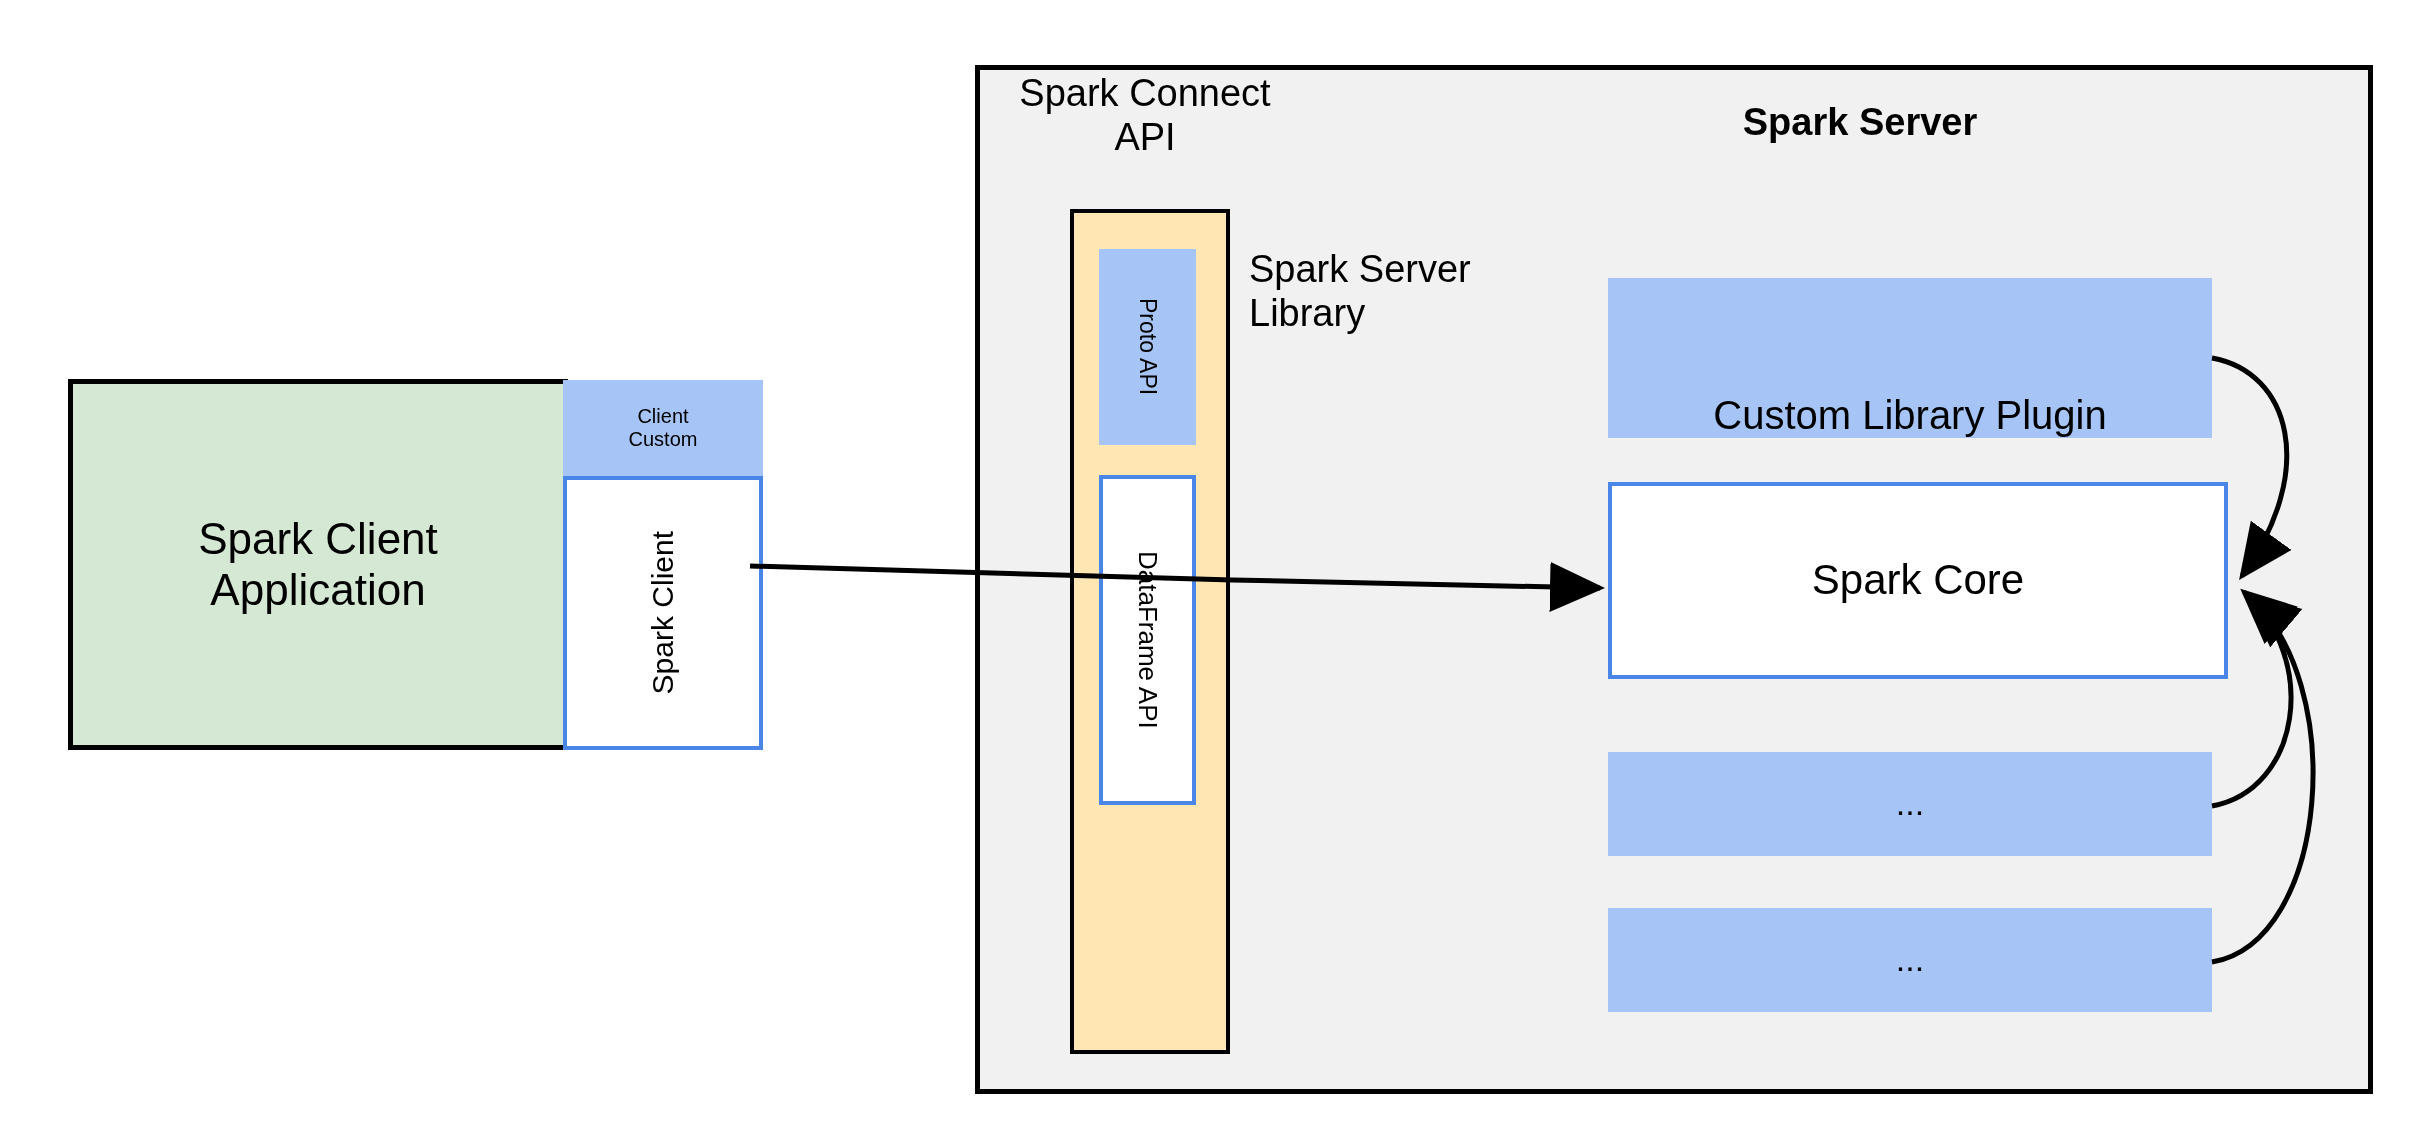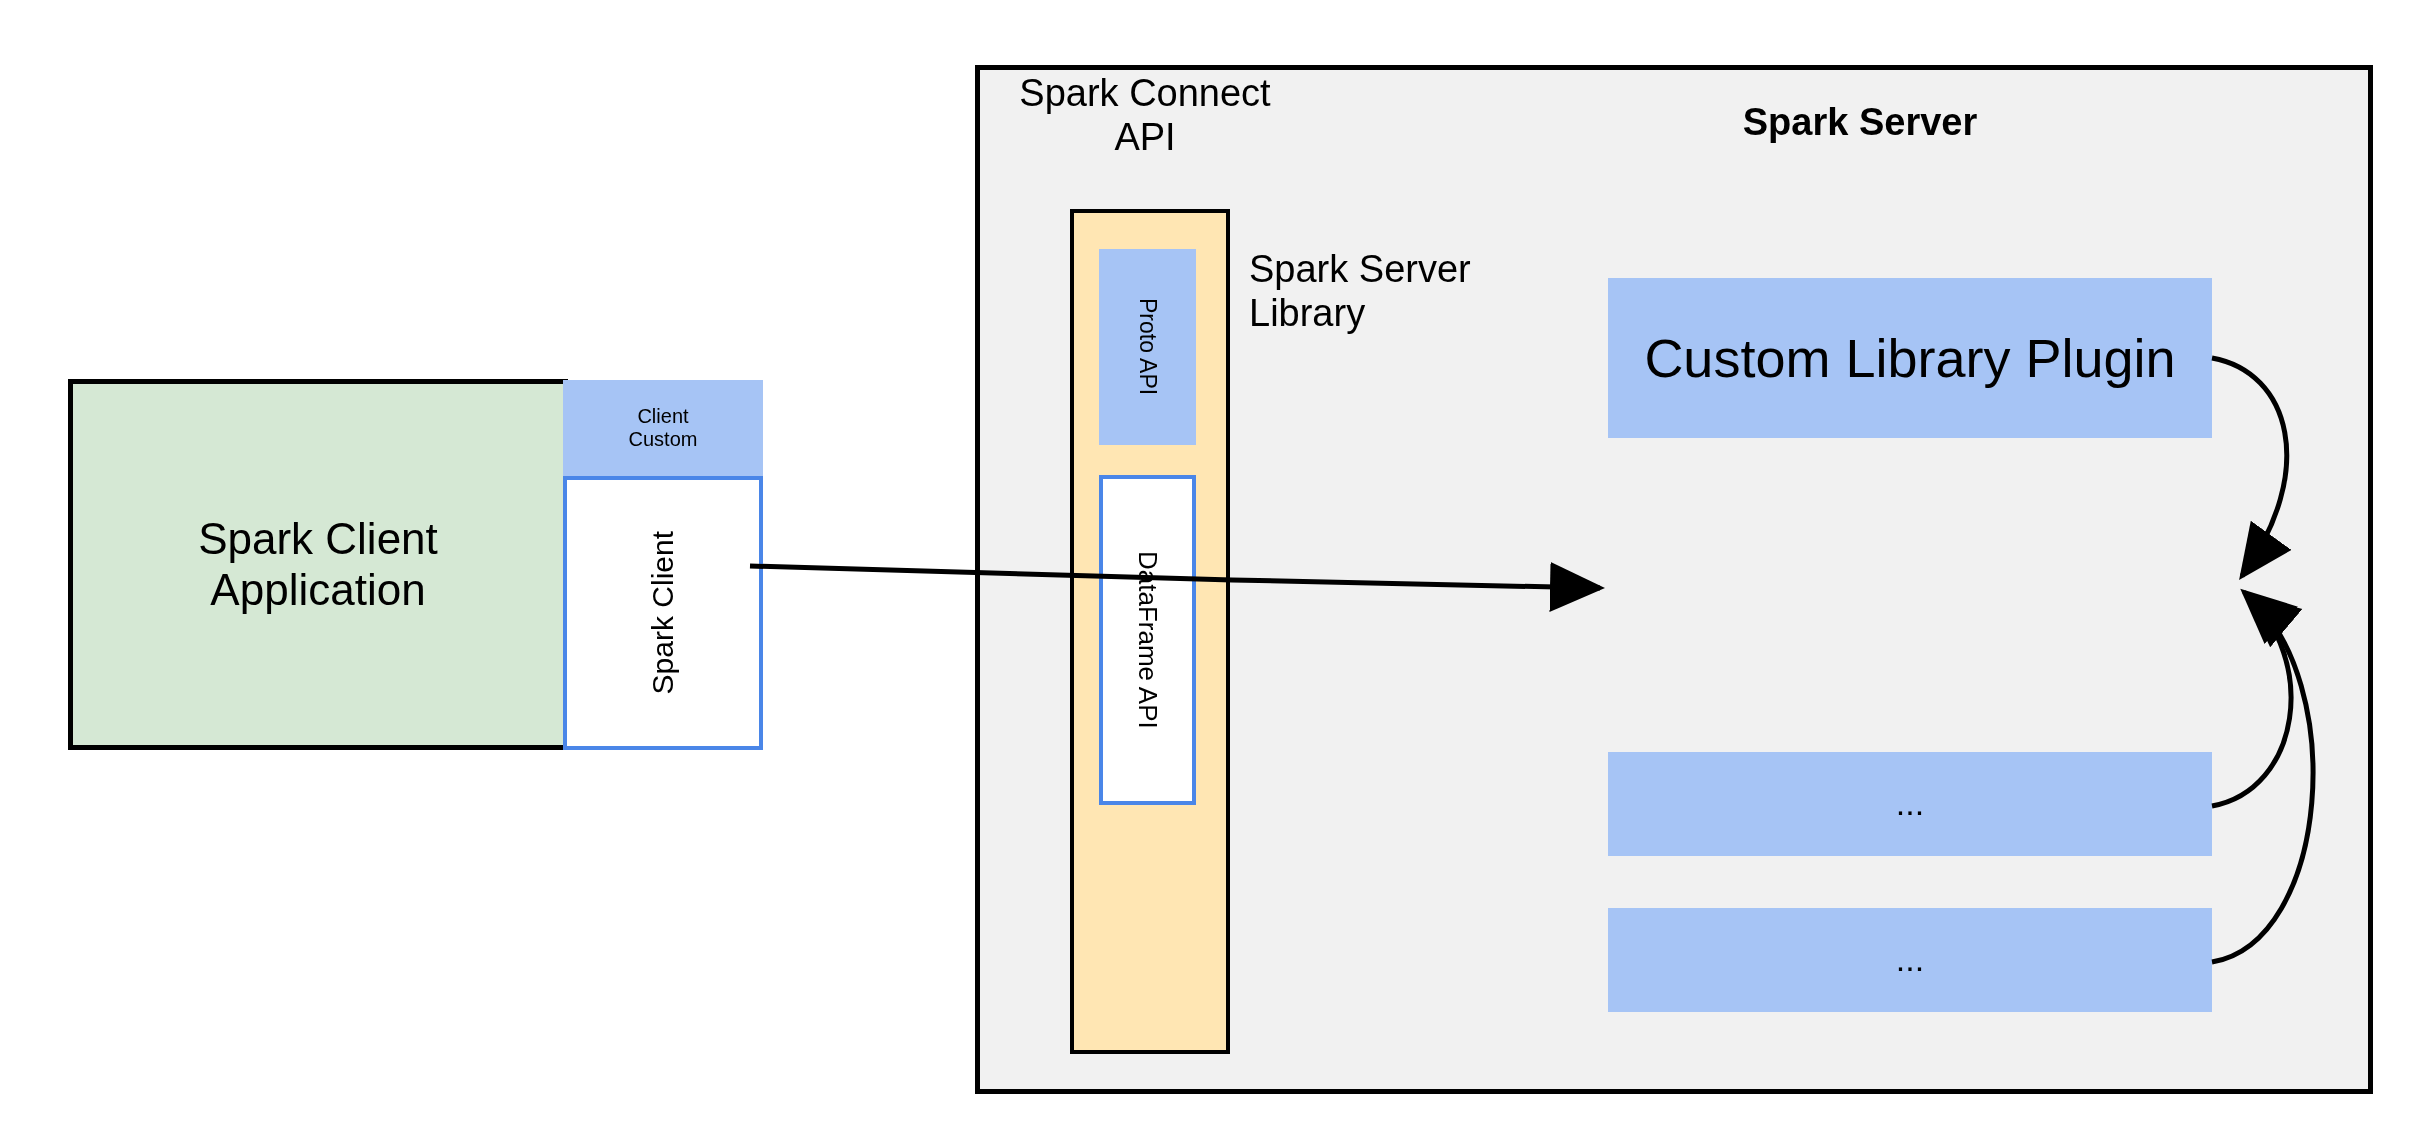--- a/index.html
+++ b/index.html
@@ -136,21 +136,22 @@
   }
 
   
   #custom-plugin-box {
     left: 1608px;
     top: 278px;
     width: 604px;
     height: 160px;
     background: #a6c4f5;
     border: none;
-    font-size: 54px;
+    font-size: 40px;
+    align-items: flex-end;
   }
   #spark-core-box {
     left: 1608px;
     top: 482px;
     width: 620px;
     height: 197px;
     background: #ffffff;
     border: 4px solid #4a86e8;
     font-size: 42px;
   }
@@ -205,20 +206,23 @@
   <div class="box" id="proto-api-box">
     <span class="vtext-cw">Proto API</span>
   </div>
   <div class="box" id="dataframe-api-box">
     <span class="vtext-cw">DataFrame API</span>
   </div>
 
   <div class="box" id="custom-plugin-box">
     <span>Custom Library Plugin</span>
   </div>
+  <div class="box" id="spark-core-box">
+    <span>Spark Core</span>
+  </div>
   <div class="box" id="etc-box-1">
     <span>...</span>
   </div>
   <div class="box" id="etc-box-2">
     <span>...</span>
   </div>
 
   <div class="box" id="client-app-box">
     <div>
       <div>Spark Client</div>

